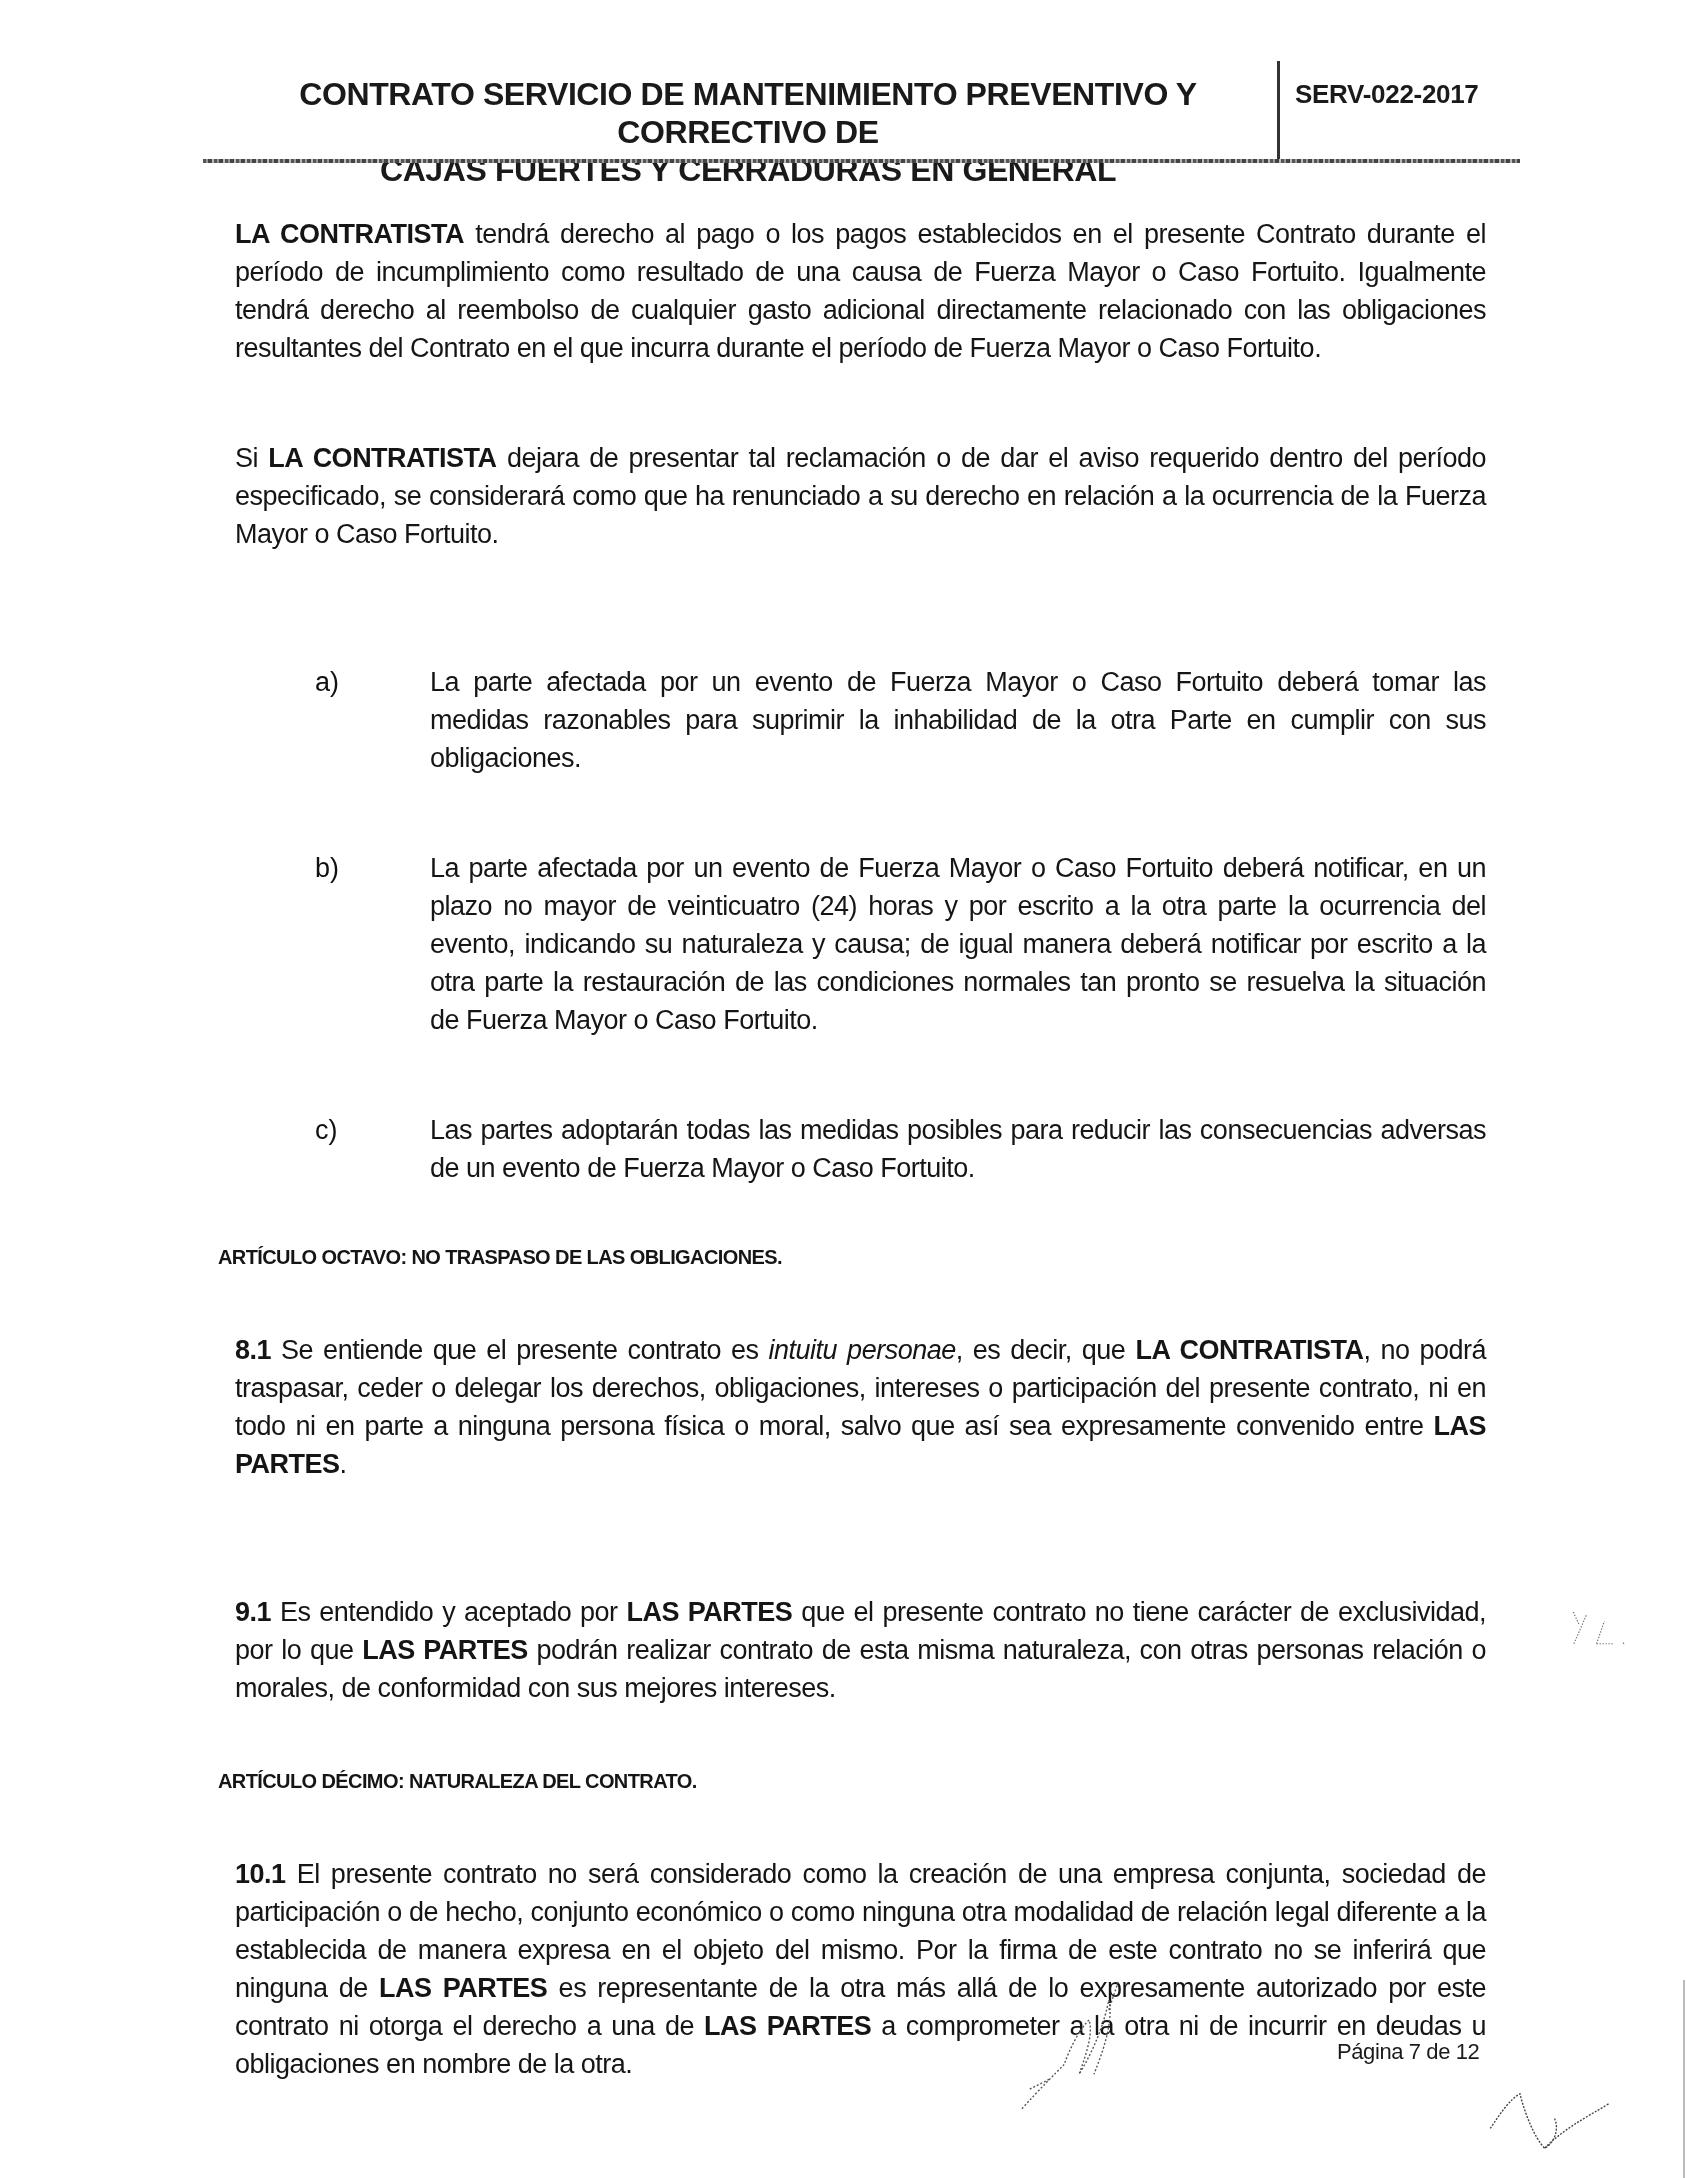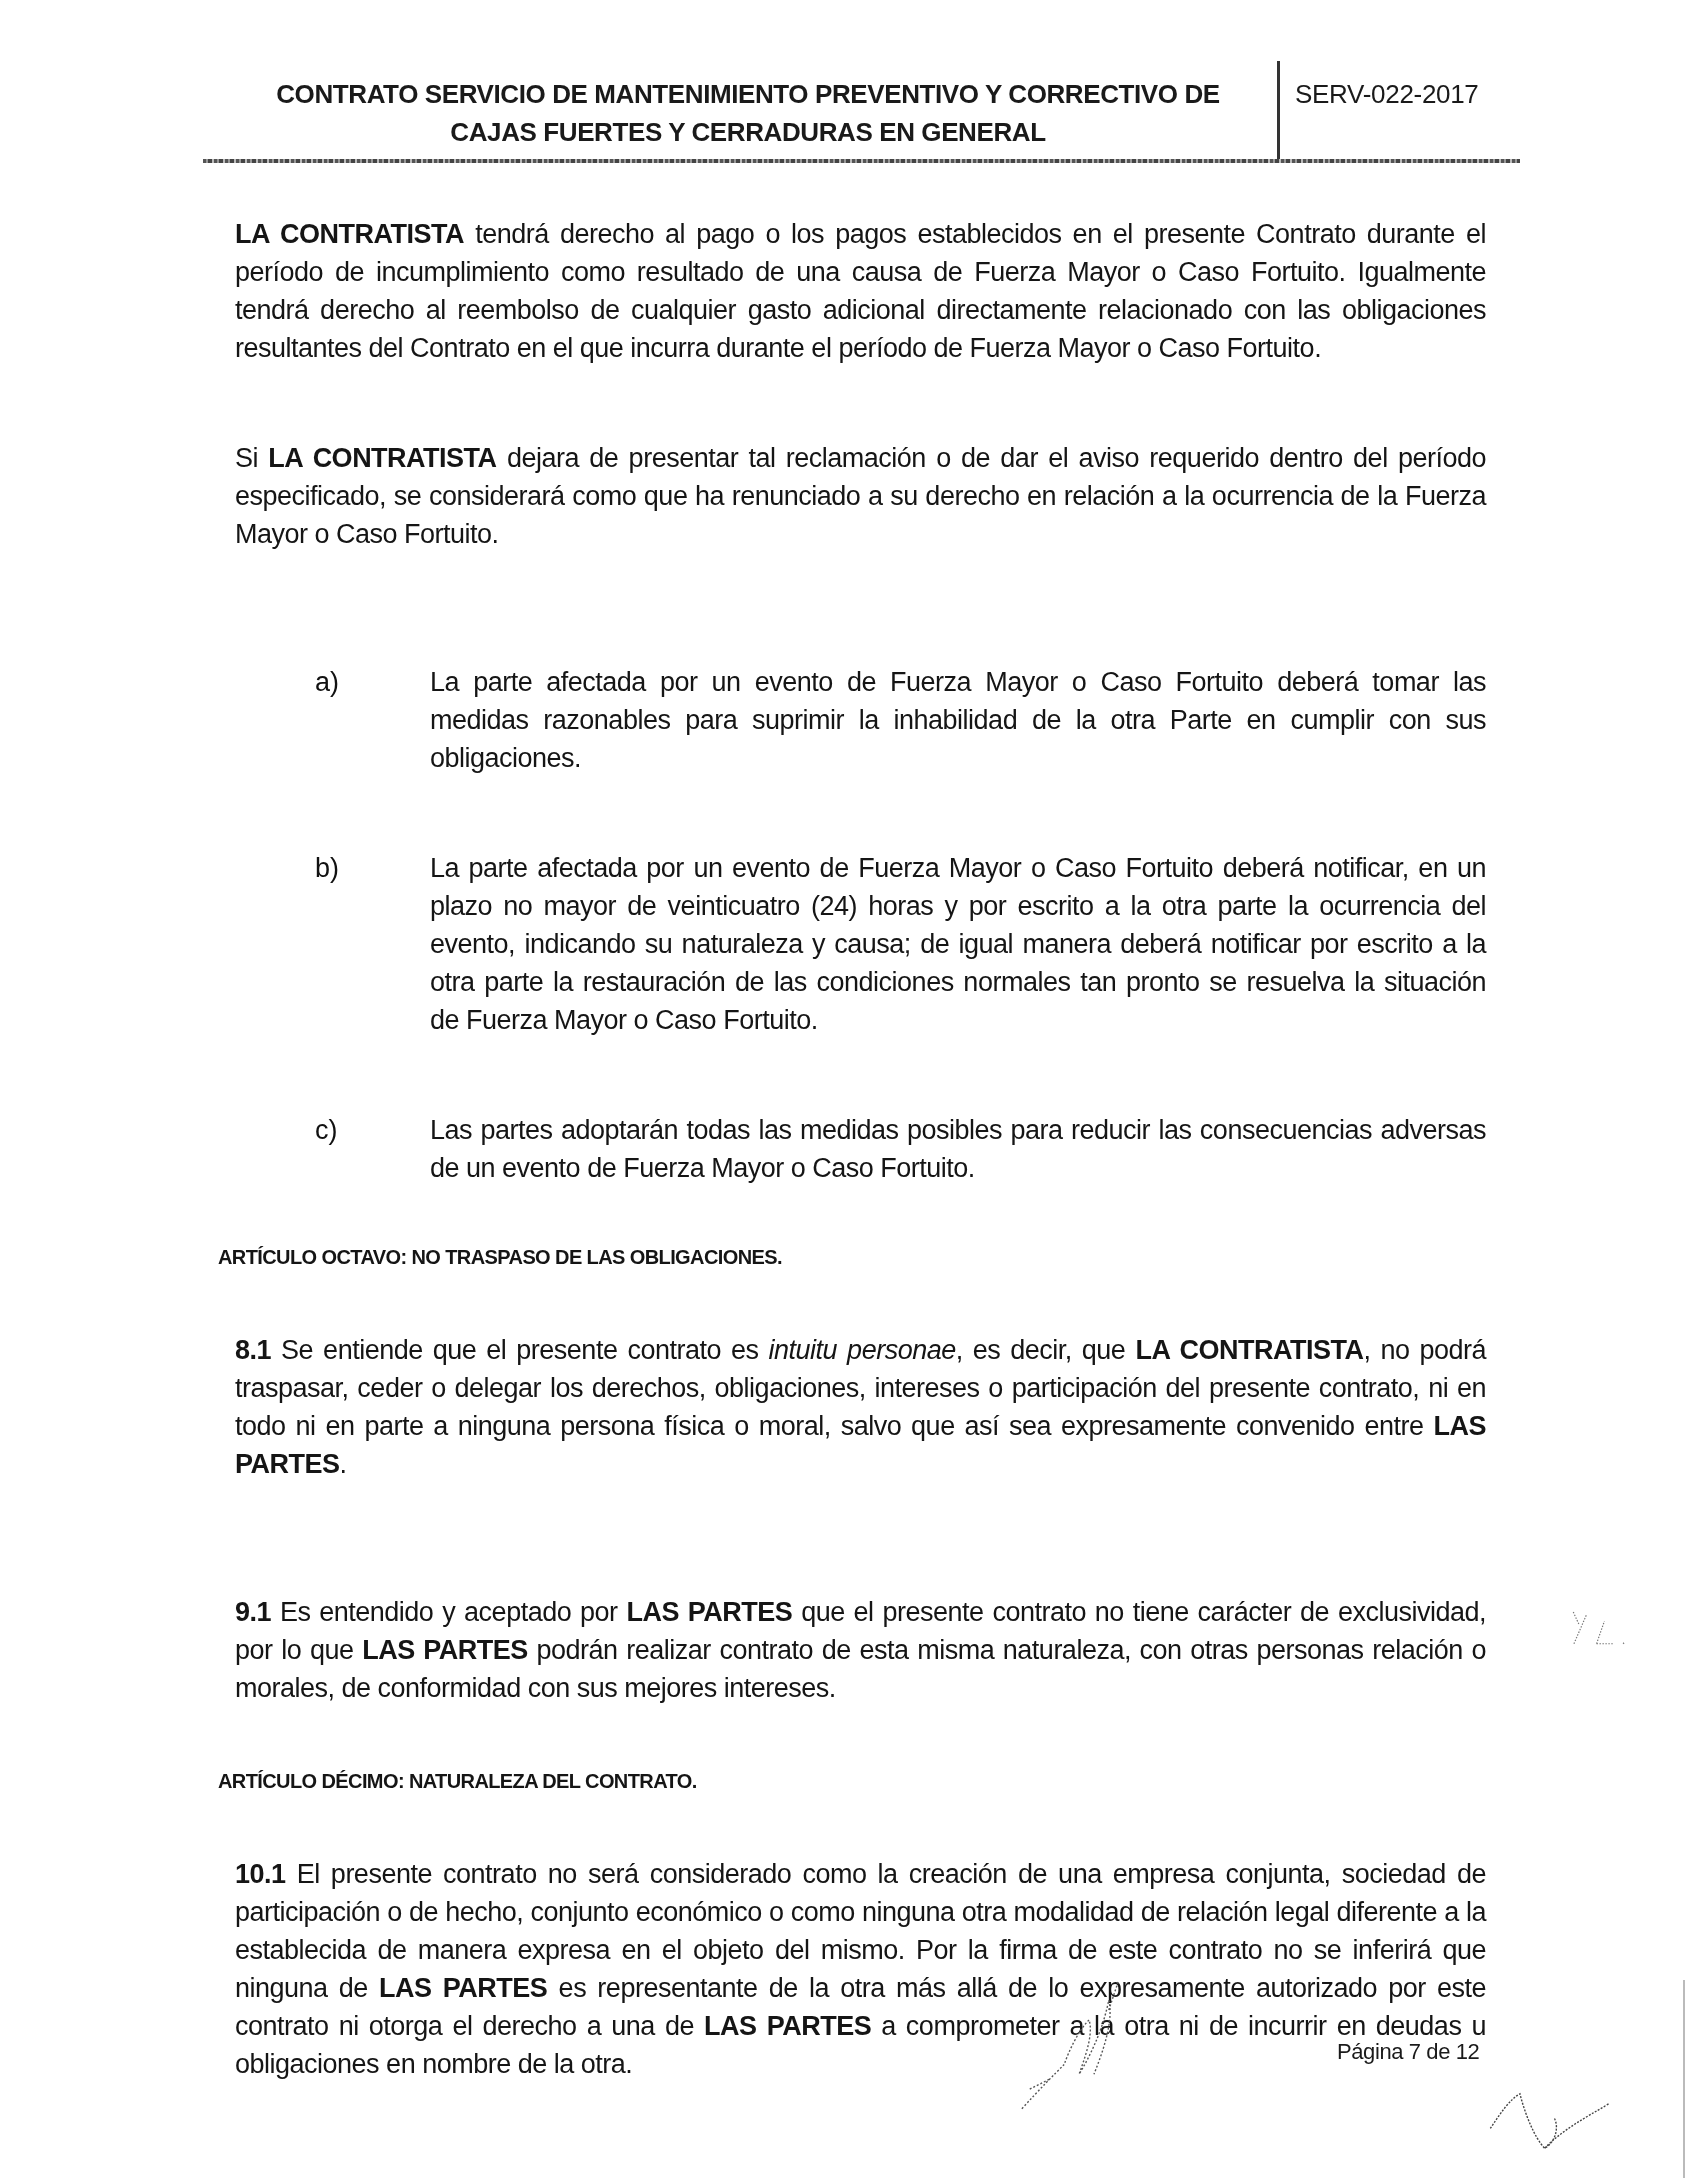--- a/index.html
+++ b/index.html
@@ -5,30 +5,30 @@
     html, body { margin: 0; padding: 0; background: #ffffff; }
     body {
       width: 1687px; height: 2178px; position: relative; overflow: hidden;
       font-family: "Liberation Sans", sans-serif; color: #111;
     }
     .page { position: absolute; left: 0; top: 0; width: 1687px; height: 2178px; }
 
     
     .hdr-title {
       position: absolute; left: 228px; top: 75px; width: 1040px;
-      text-align: center; font-size: 26px; line-height: 38px; font-weight: bold;
+      text-align: center; font-size: 32px; line-height: 38px; font-weight: bold;
       letter-spacing: -0.4px; color: #1a1a1a;
     }
     .hdr-divider-v {
       position: absolute; left: 1277px; top: 61px; width: 3px; height: 99px;
       background: #333;
     }
     .hdr-code {
       position: absolute; left: 1295px; top: 75px; font-size: 26px; line-height: 38px;
-      font-weight: normal; color: #1a1a1a; letter-spacing: -0.3px;
+      font-weight: bold; color: #1a1a1a; letter-spacing: -0.3px;
     }
     .hdr-rule {
       position: absolute; left: 203px; top: 159px; width: 1317px; height: 4px;
       background: repeating-linear-gradient(90deg, #555 0 3px, #999 3px 5px, #444 5px 9px, #bbb 9px 11px);
     }
 
     
     .body { position: absolute; left: 218px; top: 198px; width: 1285px; }
     .p {
       font-size: 27px; line-height: 38px; text-align: justify; margin: 17px;

